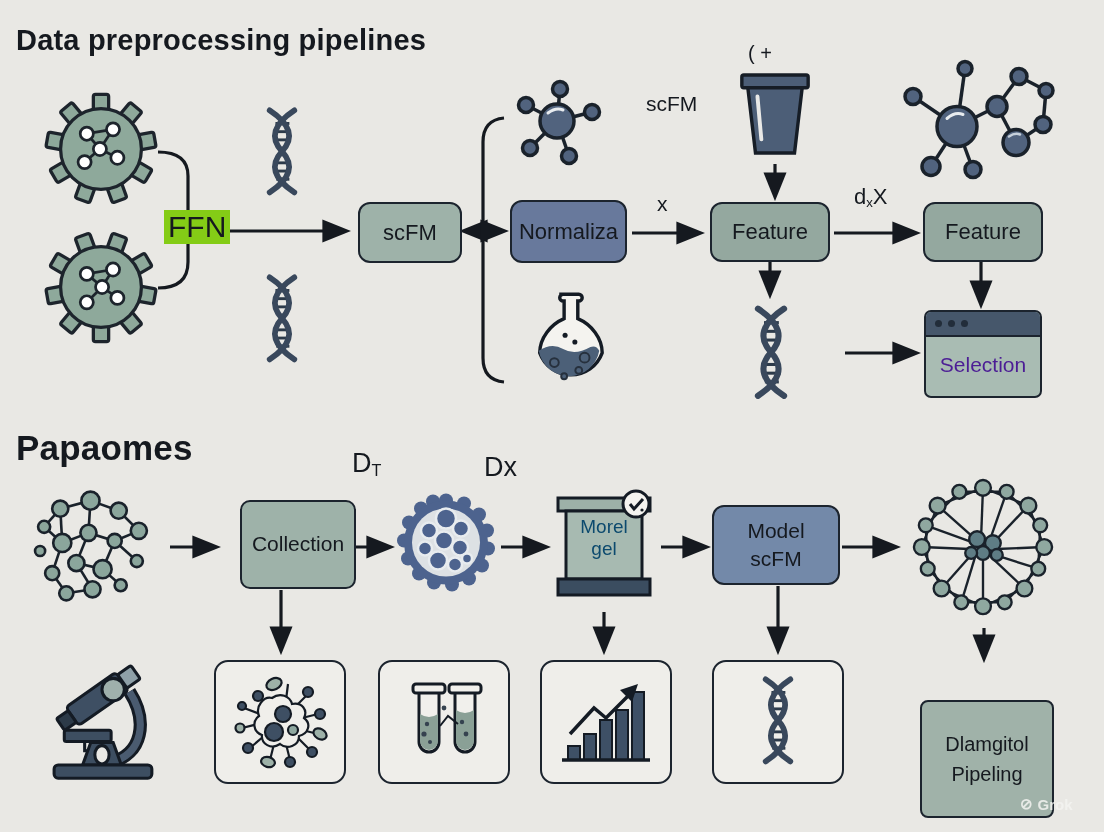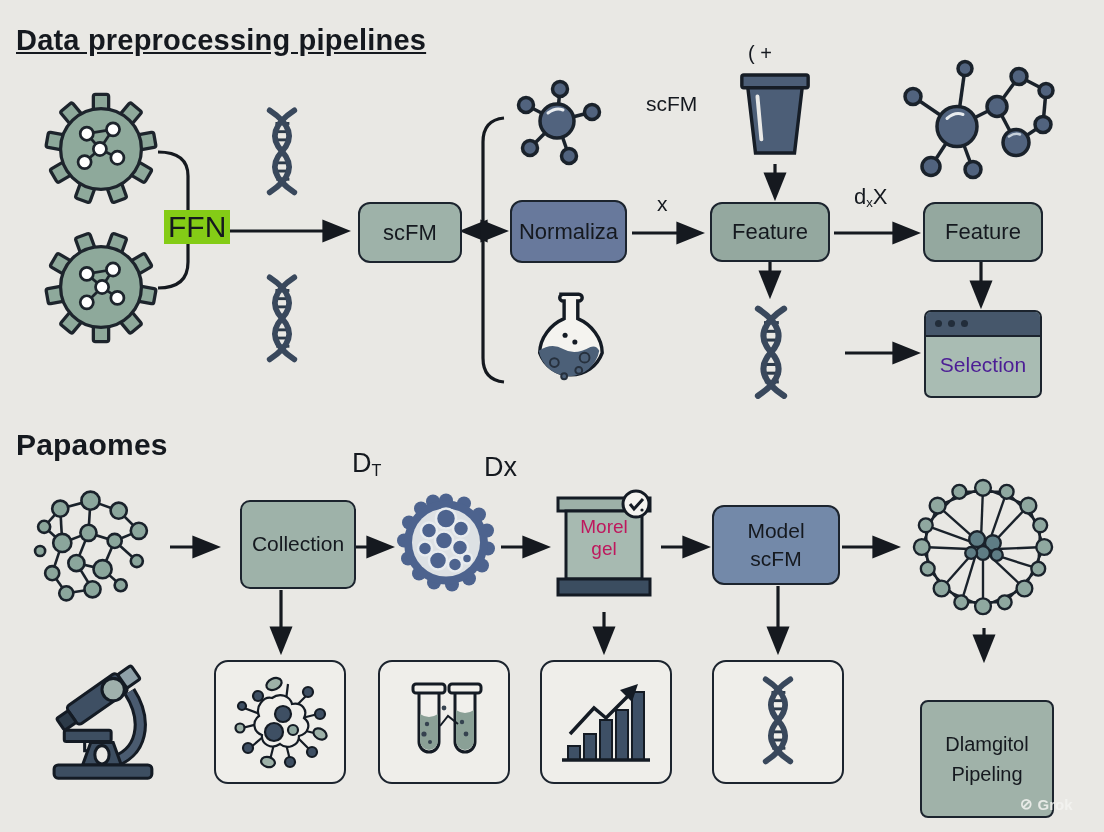--- a/index.html
+++ b/index.html
@@ -1,42 +1,42 @@
 <!DOCTYPE html>
 <html><head>
 <meta charset="utf-8">
 <style>
   html,body{margin:0;padding:0;}
   body{font-family:"Liberation Sans",sans-serif;background:#cfcfcd;}
   #canvas{position:relative;width:1104px;height:832px;background:#e9e8e4;overflow:hidden;}
   .abs{position:absolute;}
   .title{font-weight:700;color:#15191f;letter-spacing:.2px;}
-  .t1{font-size:29px;text-decoration:underline;}
-  .t2{font-size:30px;}
+  .t1{font-size:29px;}
+  .t2{font-size:35px;}
   .fbox{position:absolute;border:2.5px solid #1c242e;display:flex;align-items:center;justify-content:center;
         font-size:22px;font-weight:500;color:#15191f;text-align:center;line-height:1.15;}
   .sage{background:#9eb2a9;}
   .sage2{background:#94a89f;}
   .blue{background:#68799c;}
   .blue2{background:#7389a9;}
   .r12{border-radius:12px;}
   .r10{border-radius:10px;}
   .r8{border-radius:8px;margin-top:34px;}
   .whitebox{position:absolute;border:2.5px solid #1c242e;border-radius:14px;background:#efeeea;
             display:flex;align-items:center;justify-content:center;}
   .lbl{position:absolute;color:#15191f;font-weight:500;}
   .lbl .sub{font-size:60%;vertical-align:-22%;}
   .mask{background:#84cc16;padding:0 4px;}
   #connectors{position:absolute;left:0;top:0;pointer-events:none;}
   .win{position:absolute;border:2.5px solid #1c242e;border-radius:7px;overflow:hidden;background:#a9bcb3;}
   .win-head{height:23px;background:#46576b;display:flex;align-items:center;gap:6px;padding-left:9px;
             border-bottom:2.5px solid #1c242e;}
   .win-dot{width:7px;height:7px;border-radius:50%;background:#222d3a;}
   .win-body{height:56px;display:flex;align-items:center;justify-content:center;font-size:21px;color:#4c1d95;font-weight:500;}
-  .geltext{position:absolute;text-align:center;font-size:19px;font-weight:500;color:#be185d;line-height:1.15;}
+  .geltext{position:absolute;text-align:center;font-size:19px;font-weight:500;color:#0c4a6e;line-height:1.15;}
   .twoline{flex-direction:column;gap:4px;}
   #watermark{position:absolute;display:flex;align-items:center;gap:5px;color:#f4f4f1;font-size:15px;font-weight:600;opacity:.85;}
 </style>
 </head>
 <body>
 
 <div id="canvas">
 
   <svg id="connectors" width="1104" height="832">
     <defs>

